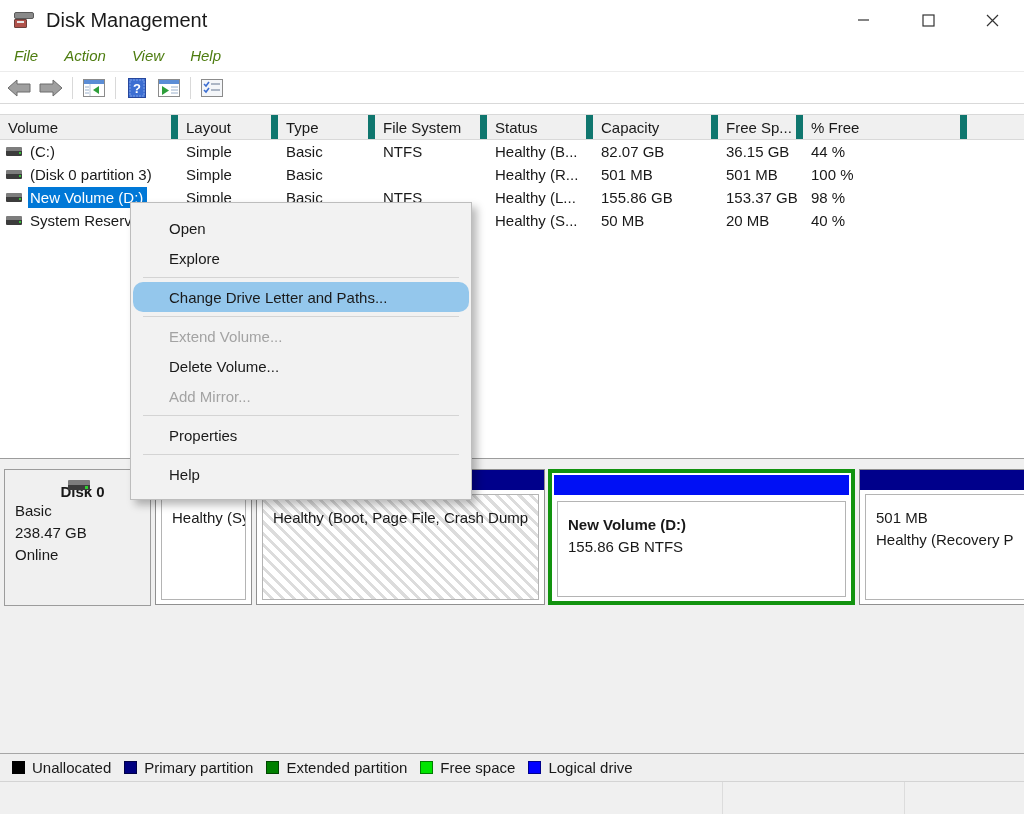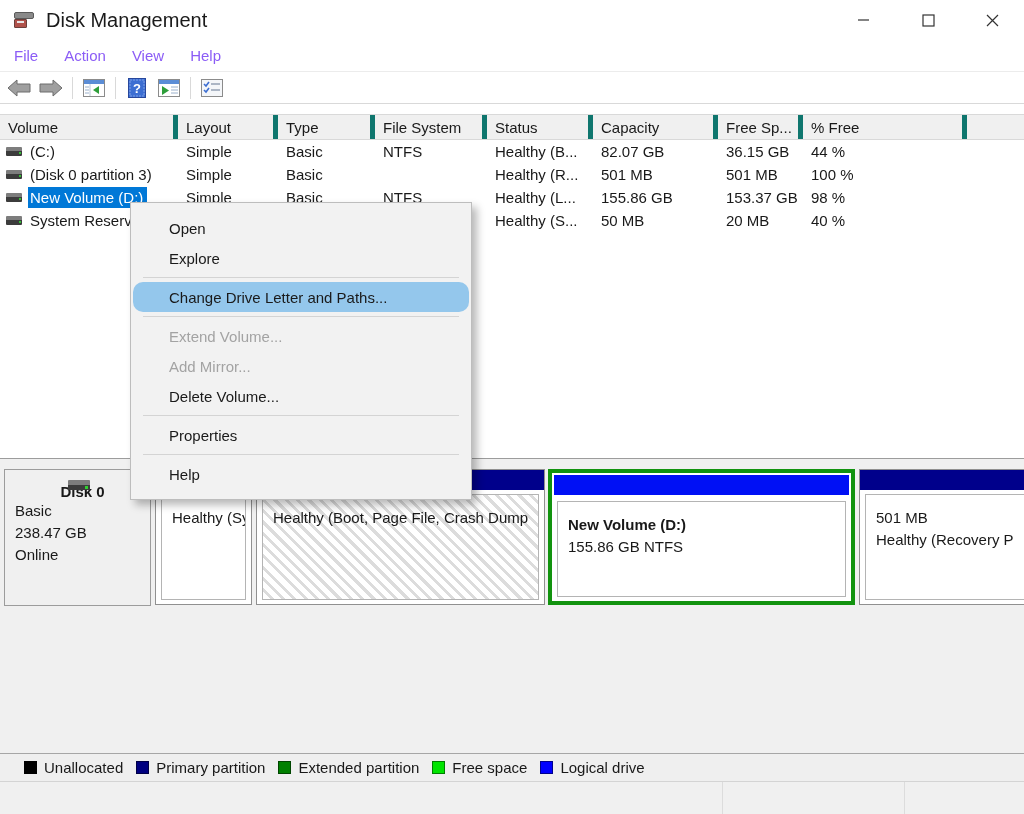--- a/index.html
+++ b/index.html
@@ -13,34 +13,34 @@
   .app-icon .d1 { position:absolute; left:0; top:1px; width:20px; height:7px; background:#8a8a8a; border:1px solid #5a5a5a; border-radius:2px; }
   .app-icon .d2 { position:absolute; left:0; top:8px; width:13px; height:9px; background:#b0514a; border:1px solid #6b3f3b; border-radius:1px; }
   .app-icon .d3 { position:absolute; left:3px; top:10px; width:7px; height:2px; background:#e6e6e6; }
   .title-text { margin-left:10px; font-size:20px; color:#1a1a1a; }
   .wctrls { position:absolute; right:0; top:0; height:40px; display:flex; }
   .wbtn { width:64px; height:40px; display:flex; align-items:center; justify-content:center; color:#333; font-size:15px; }
   .wbtn svg { display:block; }
 
   
   .menubar { position:absolute; left:0; top:40px; width:100%; height:32px; background:#fff; display:flex; align-items:center; border-bottom:1px solid #ececec; }
-  .menu-item { padding:4px 12px; margin-left:2px; color:#8b5cf6; }
+  .menu-item { padding:4px 12px; margin-left:2px; color:#4d7c0f;font-style:italic; }
   .menu-item:first-child { margin-left:2px; }
 
   
   .toolbar { position:absolute; left:0; top:72px; width:100%; height:32px; background:#fff; border-bottom:1px solid #d9d9d9; display:flex; align-items:center; }
   .tb-icon { margin:0 3px; display:flex; align-items:center; justify-content:center; width:26px; height:26px; }
   .tb-sep { width:1px; height:22px; background:#d9d9d9; margin:0 5px; }
 
   
   .listpane { position:absolute; left:0; top:104px; width:100%; height:354px; background:#fff; }
   .vtable { position:absolute; left:0; top:10px; width:100%; }
   .vrow { display:grid; grid-template-columns:178px 100px 97px 112px 106px 125px 85px 164px 1fr; }
   .vhead { height:26px; background:#f0f0f0; border-top:1px solid #d9d9d9; border-bottom:1px solid #d9d9d9; }
-  .vhead .hcell { display:flex; align-items:center; padding-left:8px; border-right:5px solid #0f766e; color:#1a1a1a; }
+  .vhead .hcell { display:flex; align-items:center; padding-left:8px; border-right:7px solid #0f766e; color:#1a1a1a; }
   .vhead .hcell:last-child { border-right:none; }
   .vrow.data { height:23px; }
   .vrow.data .cell { display:flex; align-items:center; padding-left:8px; white-space:nowrap; overflow:hidden; }
   .vrow.data .cell.volcell { padding-left:6px; }
   .vol-ic { width:16px; height:9px; position:relative; flex:0 0 16px; margin-right:6px; }
   .vol-ic .t { position:absolute; left:0; top:0; width:16px; height:4px; background:#7d7d7d; border-radius:1px 1px 0 0; }
   .vol-ic .b { position:absolute; left:0; top:4px; width:16px; height:5px; background:#3c3c3c; border-radius:0 0 1px 1px; }
   .vol-ic .led { position:absolute; right:1px; top:5px; width:2px; height:2px; background:#35c135; }
   .vname { padding:2px 4px 2px 2px; white-space:nowrap; }
   .vname.selected { background:#0078d7; color:#fff; }
@@ -67,21 +67,21 @@
   .pbar { height:20px; width:100%; }
   .plabel { position:absolute; left:5px; right:5px; top:24px; bottom:4px; border:1px solid #b4b4b4; background:#fff; padding:12px 0 0 10px; overflow:hidden; }
   .plabel.hatch { background:repeating-linear-gradient(45deg,#ffffff,#ffffff 5px,#dcdcdc 5px,#dcdcdc 8px); }
   .pline { line-height:22px; white-space:nowrap; }
   .pline.b { font-weight:bold; }
   .extbox { position:absolute; top:10px; border:4px solid #12930f; background:#fff; }
   .extbox .pbar { margin-top:2px; width:calc(100% - 4px); margin-left:2px; }
   .extbox .plabel { top:28px; }
 
   
-  .legendbar { position:absolute; left:0; top:753px; width:100%; height:28px; background:#efefef; border-top:1px solid #a6a6a6; display:flex; align-items:center; padding-left:24px; }
+  .legendbar { position:absolute; left:0; top:753px; width:100%; height:28px; background:#efefef; border-top:1px solid #a6a6a6; display:flex; align-items:center; padding-left:12px; }
   .lg-item { display:flex; align-items:center; margin-right:13px; }
   .lg-sw { width:13px; height:13px; border:1px solid rgba(0,0,0,0.45); margin-right:7px; flex:0 0 13px; }
   .lg-label { white-space:nowrap; }
 
   
   .statusbar { position:absolute; left:0; top:781px; width:100%; height:33px; background:#f0f0f0; border-top:1px solid #d4d4d4; display:flex; }
   .sb-cell { border-right:1px solid #dcdcdc; height:100%; }
   .sb-cell.s1 { width:723px; }
   .sb-cell.s2 { width:182px; }
   .sb-cell.s3 { flex:1; border-right:none; }
@@ -349,21 +349,21 @@
     <div class="sb-cell s3"></div>
   </div>
 
   <div class="ctxmenu">
     <div class="mi">Open</div>
     <div class="mi">Explore</div>
     <div class="msep"></div>
     <div class="mi hl">Change Drive Letter and Paths...</div>
     <div class="msep"></div>
     <div class="mi dis">Extend Volume...</div>
+    <div class="mi">Delete Volume...</div>
     <div class="mi dis">Add Mirror...</div>
-    <div class="mi">Delete Volume...</div>
     <div class="msep"></div>
     <div class="mi">Properties</div>
     <div class="msep"></div>
     <div class="mi">Help</div>
   </div>
 
 </div>
 
 </body></html>

